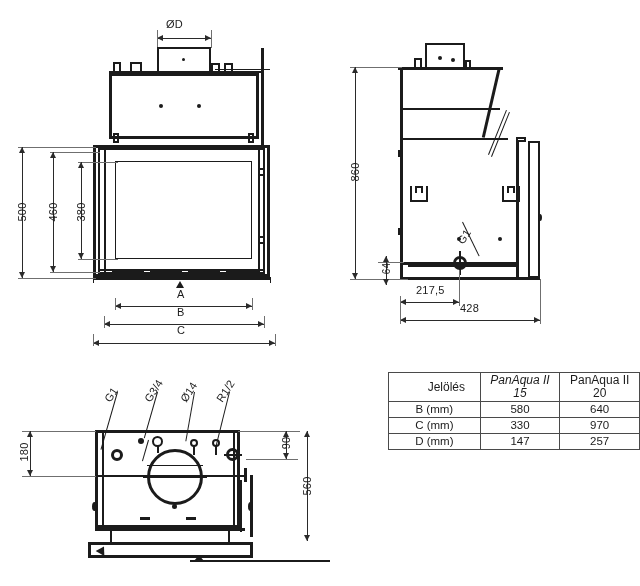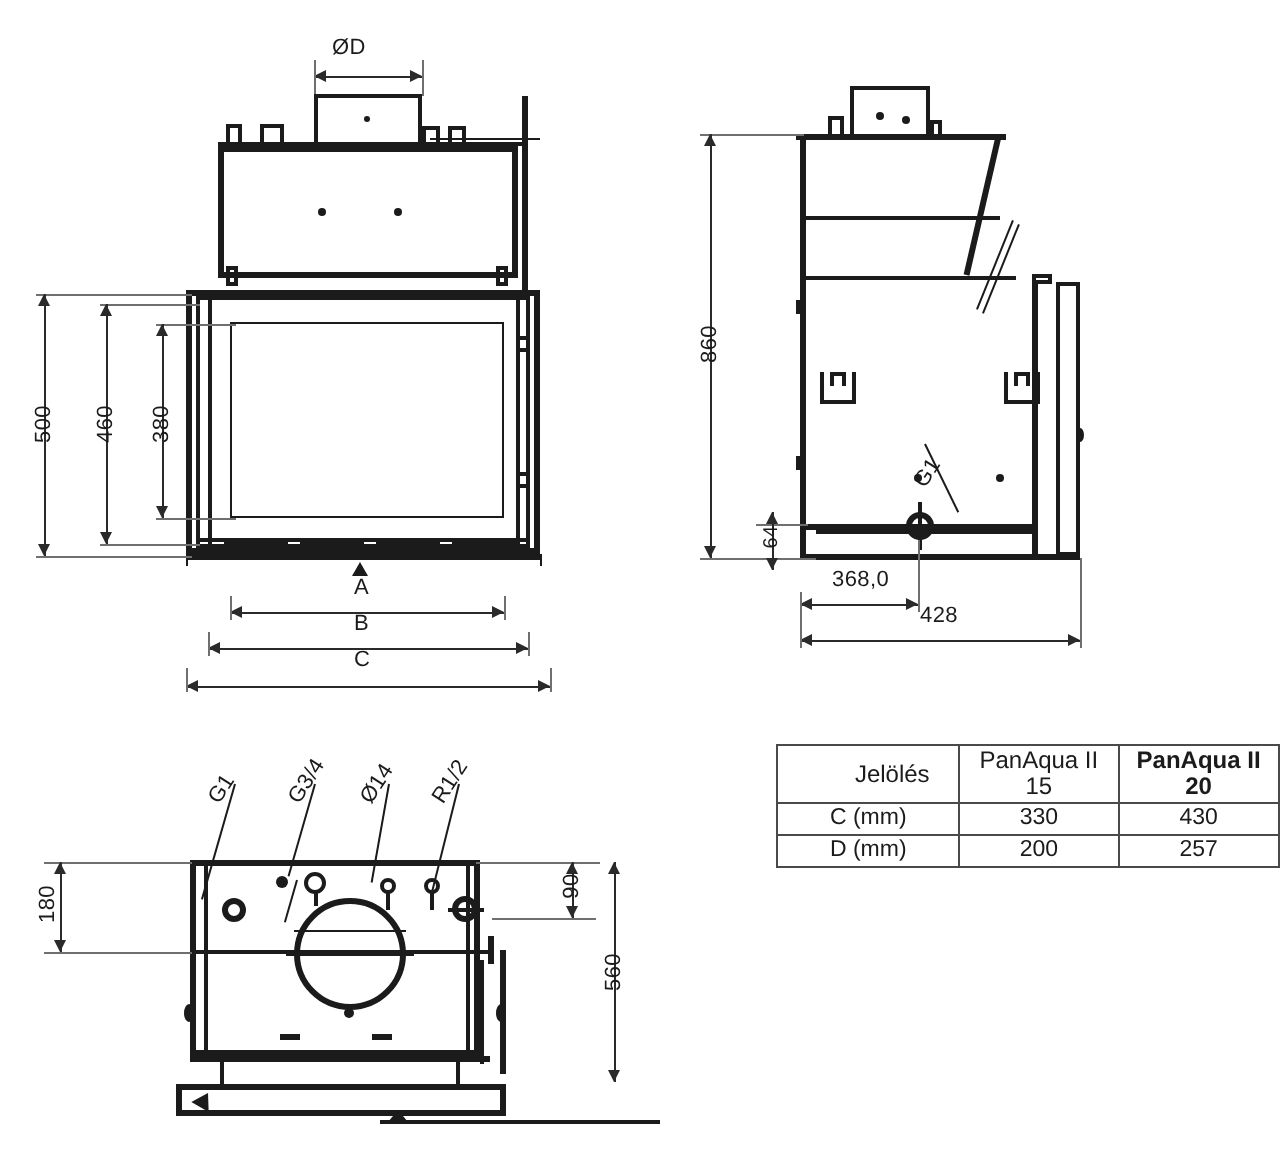--- a/index.html
+++ b/index.html
@@ -46,22 +46,22 @@
   
   .leader{position:absolute;background:#1b1b1b;width:1px;transform-origin:top center;}
   .llab{position:absolute;font-size:11px;color:#1b1b1b;white-space:nowrap;
         transform-origin:left bottom;transform:rotate(-57deg);}
 
   
   .spec{position:absolute;left:388px;top:372px;border-collapse:collapse;
         font-size:11.5px;color:#1b1b1b;background:#fff;}
   .spec td{border:1px solid #4a4a4a;text-align:center;padding:1px 4px;height:13px;line-height:13px;}
   .spec .c0{width:74px;padding-left:28px;}
-  .spec .c1{width:86px;}
-  .spec .c2{width:86px;font-weight:bold;}
+  .spec .c1{width:86px;font-style:italic;}
+  .spec .c2{width:86px;}
   .spec tr.head td{font-size:12px;}
 </style>
 </head>
 <body>
 
 <div class="sheet">
 
   <div class="view" style="left:0;top:0;width:320px;height:360px;">
 
     <div class="dim" style="left:166px;top:18px;">ØD</div>
@@ -218,21 +218,21 @@
     <div class="arrU" style="left:22px;top:67px;"></div>
     <div class="arrD" style="left:22px;top:273px;"></div>
     <div class="dim vert" style="left:9px;top:166px;width:32px;text-align:center;">860</div>
 
     <div class="xline" style="left:48px;top:262px;width:26px;"></div>
     <div class="dlinev" style="left:56px;top:256px;height:29px;"></div>
     <div class="arrU" style="left:53px;top:256px;"></div>
     <div class="arrD" style="left:53px;top:279px;"></div>
     <div class="dim vert" style="left:42px;top:263px;width:28px;text-align:center;font-size:10px;">64</div>
 
-    <div class="dim" style="left:86px;top:284px;">368,0</div>
+    <div class="dim" style="left:86px;top:284px;">217,5</div>
     <div class="dline" style="left:70px;top:302px;width:59px;"></div>
     <div class="arrL" style="left:70px;top:299px;"></div>
     <div class="arrR" style="left:123px;top:299px;"></div>
     <div class="xlinev" style="left:129px;top:270px;height:36px;"></div>
 
     <div class="dim" style="left:130px;top:302px;">428</div>
     <div class="dline" style="left:70px;top:320px;width:140px;"></div>
     <div class="arrL" style="left:70px;top:317px;"></div>
     <div class="arrR" style="left:204px;top:317px;"></div>
     <div class="xlinev" style="left:70px;top:296px;height:28px;"></div>
@@ -320,25 +320,30 @@
   </div>
 
   <table class="spec">
     <tbody>
       <tr class="head">
         <td class="c0">Jelölés</td>
         <td class="c1">PanAqua II 15</td>
         <td class="c2">PanAqua II 20</td>
       </tr>
       <tr>
+        <td>B (mm)</td>
+        <td>580</td>
+        <td>640</td>
+      </tr>
+      <tr>
         <td>C (mm)</td>
         <td>330</td>
-        <td>430</td>
+        <td>970</td>
       </tr>
       <tr>
         <td>D (mm)</td>
-        <td>200</td>
+        <td>147</td>
         <td>257</td>
       </tr>
     </tbody>
   </table>
 
 </div>
 
 </body></html>

